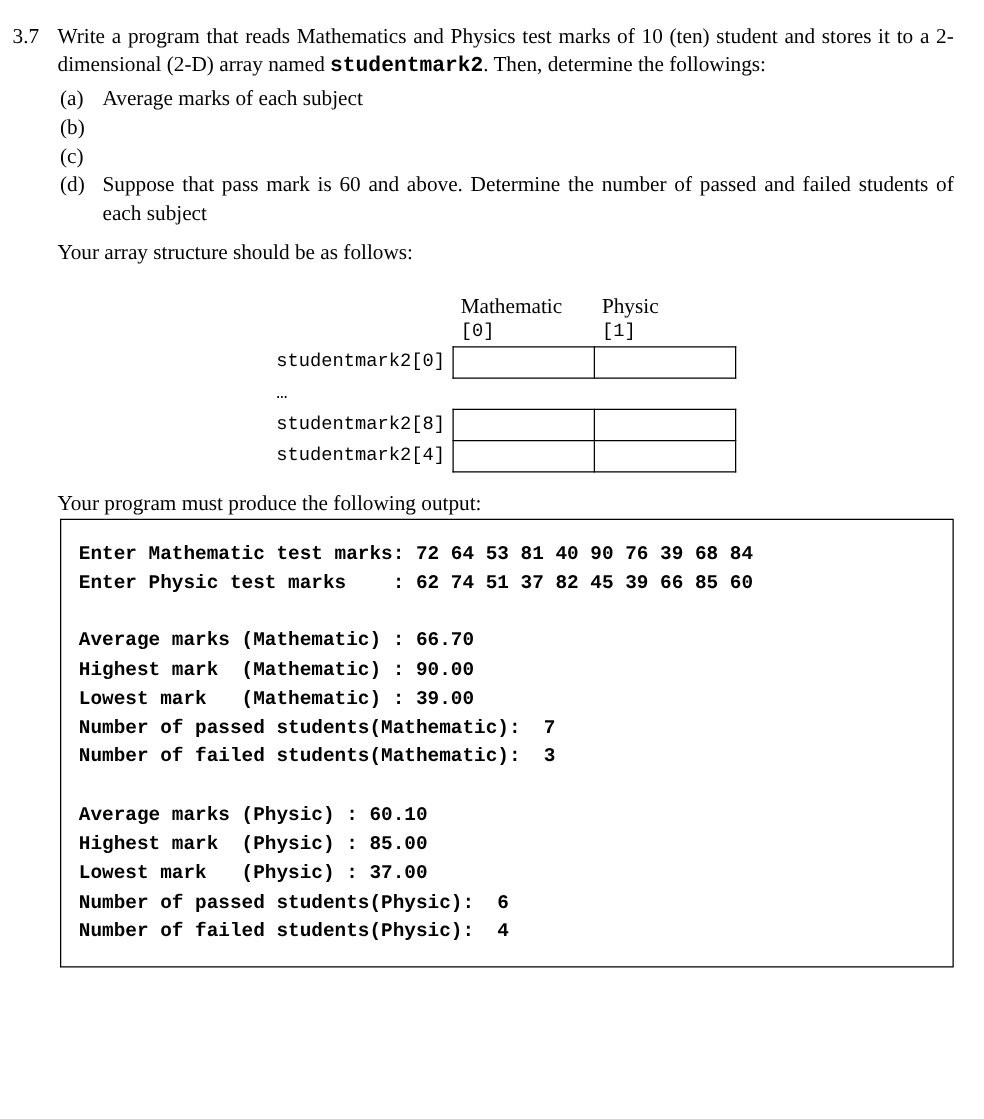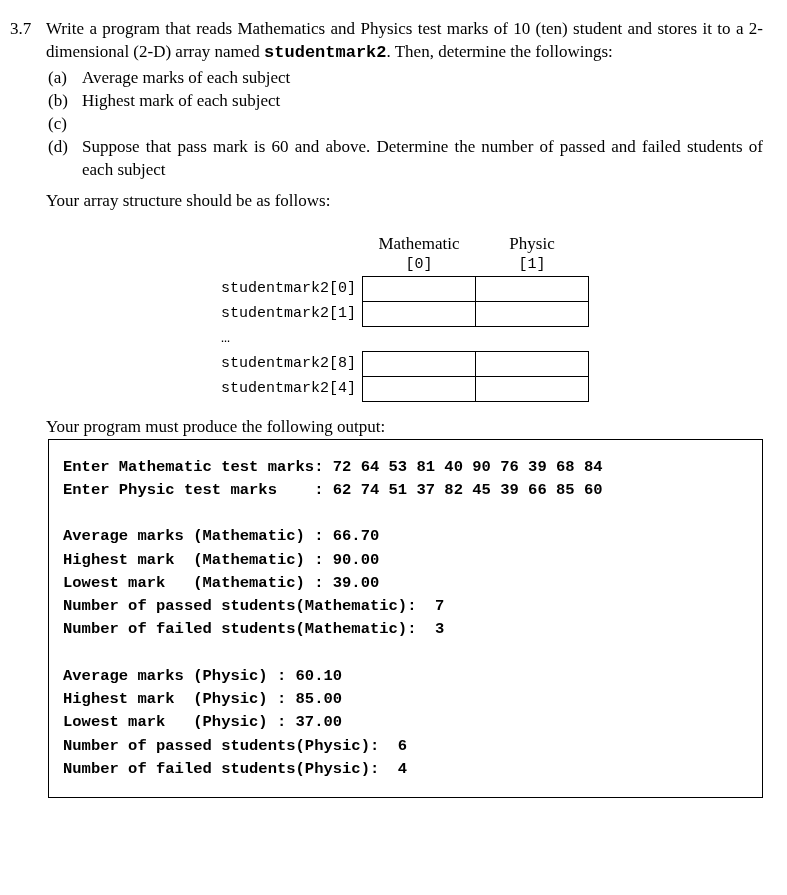--- a/index.html
+++ b/index.html
@@ -46,21 +46,20 @@
   .arrwrap {
     display: flex;
     justify-content: center;
     margin: 6px 0 14px 0;
   }
   table.arr {
     border-collapse: collapse;
   }
   table.arr th {
     font-weight: normal;
-    text-align: center;
     padding: 0 6px;
     border: none;
   }
   table.arr th .serif { font-family: "Times New Roman", serif; font-size: 17px; }
   table.arr th .mono { font-family: "Courier New", monospace; font-size: 15px; }
   table.arr td.rowlabel {
     font-family: "Courier New", monospace;
     font-size: 15px;
     text-align: left;
     padding-right: 6px;
@@ -98,21 +97,20 @@
   <div class="stem">
     <span>Write a program that reads Mathematics and Physics test marks of 10 (ten) student and stores it to a 2-dimensional (2-D) array named </span><span class="mono-inline">studentmark2</span><span>. Then, determine the followings:</span>
 
     <div class="sublist">
       <div class="subitem">
         <div class="sublabel">(a)</div>
         <div>Average marks of each subject</div>
       </div>
       <div class="subitem">
         <div class="sublabel">(b)</div>
-        <div>Highest mark of each subject</div>
       </div>
       <div class="subitem">
         <div class="sublabel">(c)</div>
       </div>
       <div class="subitem">
         <div class="sublabel">(d)</div>
         <div>Suppose that pass mark is 60 and above. Determine the number of passed and failed students of each subject</div>
       </div>
     </div>
 
@@ -127,25 +125,20 @@
             <div class="serif">Mathematic</div>
             <div class="mono">[0]</div>
           </th>
           <th>
             <div class="serif">Physic</div>
             <div class="mono">[1]</div>
           </th>
         </tr>
         <tr>
           <td class="rowlabel">studentmark2[0]</td>
-          <td class="cell"></td>
-          <td class="cell"></td>
-        </tr>
-        <tr>
-          <td class="rowlabel">studentmark2[1]</td>
           <td class="cell"></td>
           <td class="cell"></td>
         </tr>
         <tr>
           <td class="rowlabel">…</td>
           <td class="gapcell"></td>
           <td class="gapcell"></td>
         </tr>
         <tr>
           <td class="rowlabel">studentmark2[8]</td>

